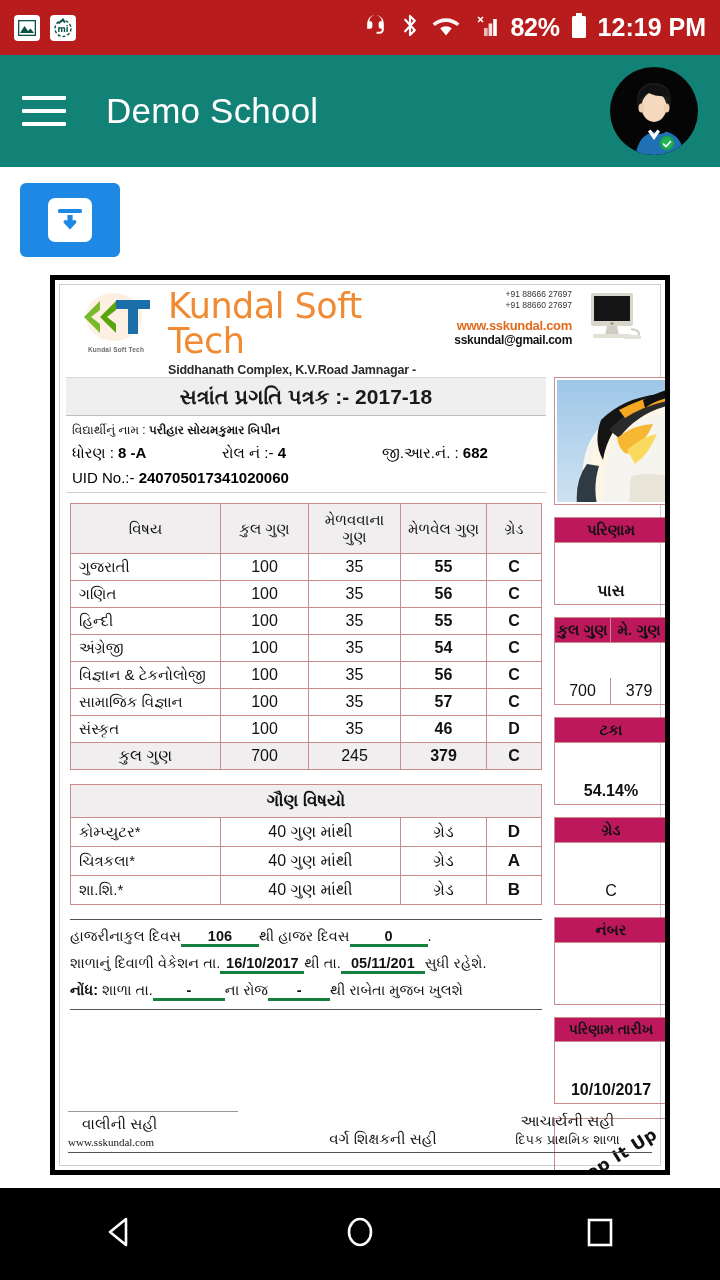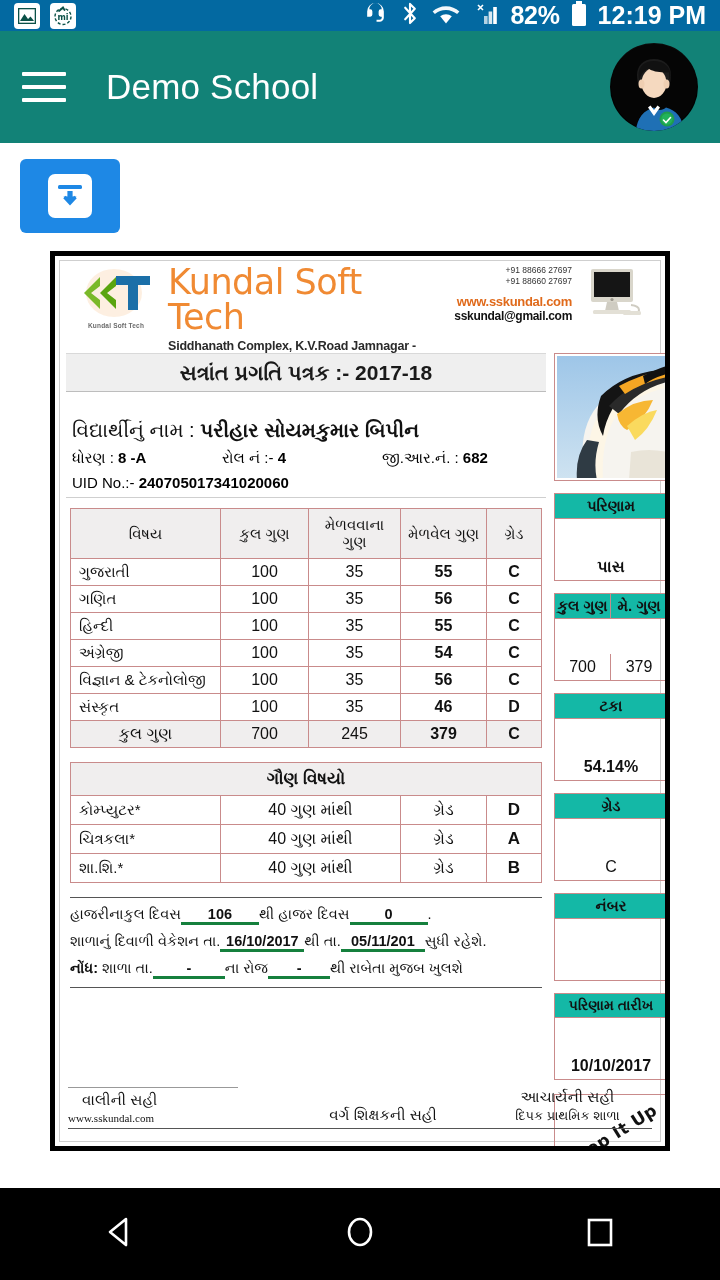--- a/index.html
+++ b/index.html
@@ -5,22 +5,22 @@
   * { box-sizing: border-box; margin: 0; padding: 0; }
   html, body {
     width: 720px; height: 1280px;
     background: #ffffff;
     font-family: "Liberation Sans", "DejaVu Sans", sans-serif;
     overflow: hidden;
   }
 
   
   .status-bar {
-    height: 31px; width: 100%;
-    background: #0369a1;
+    height: 55px; width: 100%;
+    background: #b91c1c;
     display: flex; align-items: center;
     padding: 0 14px;
     color: #ffffff;
   }
   .status-left { display: flex; align-items: center; gap: 10px; }
   .status-right { display: flex; align-items: center; gap: 11px; margin-left: auto; }
   .sq-icon {
     width: 26px; height: 26px; background: #ffffff; border-radius: 4px;
     display: flex; align-items: center; justify-content: center;
   }
@@ -114,21 +114,21 @@
     font-size: 21px; color: #1a1a1a; font-weight: bold;
     width: 480px;
   }
 
   .body-row { display: flex; }
   .body-left { width: 480px; }
   .body-right { width: 122px; padding-left: 8px; }
 
   
   .stu-info { padding: 7px 6px 6px 6px; border-bottom: 1px solid #cfcfcf;}
-  .si-line { font-size: 20px; color: #111; margin-bottom: 7px; margin-top: 20px; }
+  .si-line { font-size: 12px; color: #111; margin-bottom: 7px; }
   .si-line b { font-weight: bold; }
   .si-row { display: flex; font-size: 15px; margin-bottom: 7px; justify-content: flex-end; }
   .si-c1 { width: 150px; }
   .si-c2 { width: 160px; }
   .si-c3 { flex:1; }
   .si-row2 { display:flex; font-size: 15px; }
   .si-r2a { width: 215px; }
 
   
   table.marks { border-collapse: collapse; width: 472px; margin: 10px 0 0 4px; }
@@ -157,21 +157,21 @@
   .ul.w2 { min-width: 72px; }
   .ul.w3 { min-width: 84px; }
   .ul.w4 { min-width: 62px; }
   .attend-sep { border-bottom: 1px solid #555; margin-top: 2px; }
 
   
   .photo-box { border: 1px solid #c98b8b; padding: 2px; width: 114px; height: 128px; background:#fff; }
   .photo-in { width: 100%; height: 100%; overflow:hidden; position:relative; }
   .panel { border: 1px solid #c98b8b; width: 114px; margin-top: 12px; }
   .panel-h {
-    background: #14b8a6; text-align:center; font-size: 15px; font-weight:bold;
+    background: #be185d; text-align:center; font-size: 15px; font-weight:bold;
     padding: 3px 0; border-bottom: 1px solid #c98b8b; color:#111;
   }
   .panel-v { text-align:center; font-size: 16px; padding: 4px 0; color:#111; min-height: 26px; font-weight:bold;margin-top:35px;}
   .panel-v.norm { font-weight: normal; }
   .panel2 { display: flex; }
   .panel2 > div { flex: 1; }
   .panel2 .panel-h { border-right: 1px solid #c98b8b; }
   .panel2 > div:last-child .panel-h { border-right: none; }
   .panel2 .panel-v { border-right: 1px solid #c98b8b; }
   .panel2 > div:last-child .panel-v { border-right: none; }
@@ -416,20 +416,27 @@
                   <td>100</td>
                   <td>35</td>
                   <td class="b">54</td>
                   <td class="b">C</td>
                 </tr>
                 <tr>
                   <td class="subj">વિજ્ઞાન &amp; ટેકનોલોજી</td>
                   <td>100</td>
                   <td>35</td>
                   <td class="b">56</td>
+                  <td class="b">C</td>
+                </tr>
+                <tr>
+                  <td class="subj">સામાજિક વિજ્ઞાન</td>
+                  <td>100</td>
+                  <td>35</td>
+                  <td class="b">57</td>
                   <td class="b">C</td>
                 </tr>
                 <tr>
                   <td class="subj">સંસ્કૃત</td>
                   <td>100</td>
                   <td>35</td>
                   <td class="b">46</td>
                   <td class="b">D</td>
                 </tr>
                 <tr class="total">

